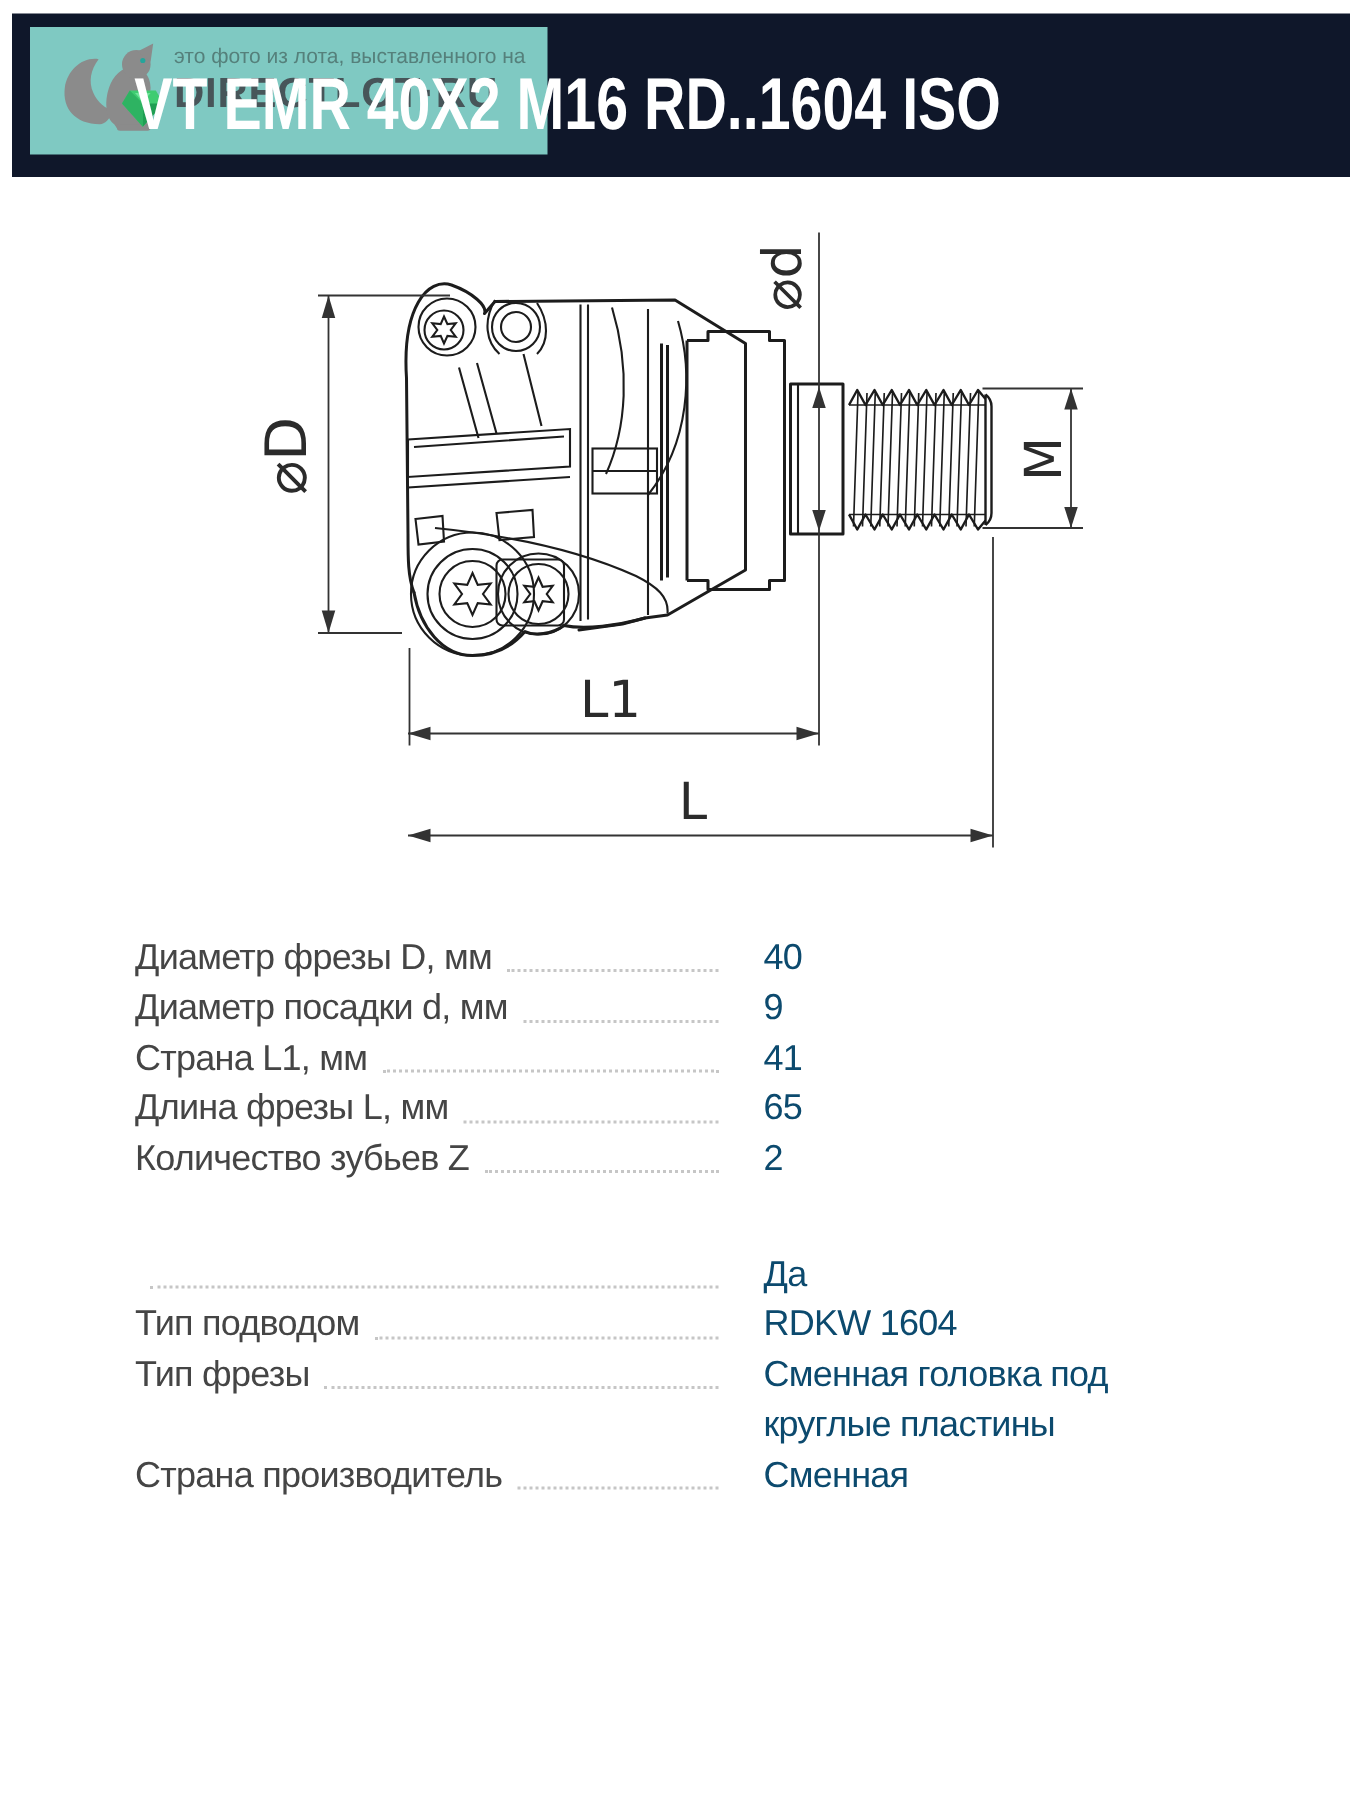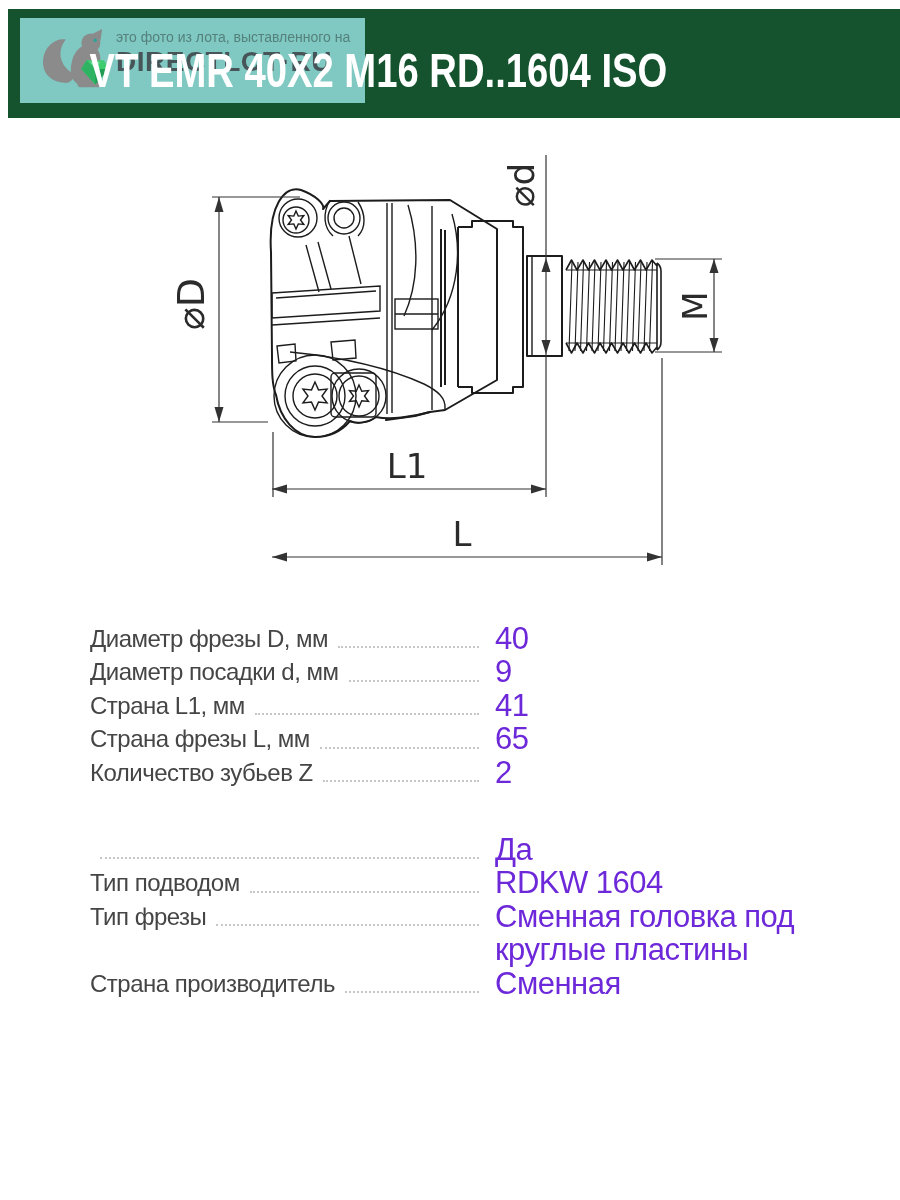--- a/index.html
+++ b/index.html
@@ -3,21 +3,21 @@
 <meta charset="utf-8">
 <style>
   html,body{margin:0;padding:0;}
   body{
     width:900px;height:1200px;position:relative;background:#ffffff;
     font-family:"Liberation Sans", sans-serif;overflow:hidden;
   }
   
   .band{
     position:absolute;left:8px;top:9px;right:0;height:109px;
-    background:#14532d;
+    background:#0f172a;
   }
   .wm-box{
     position:absolute;left:12px;top:9px;width:345px;height:85px;
     background:#7fc9c2;
   }
   .wm-note{
     position:absolute;left:96px;top:11px;
     font-size:14px;color:#55807b;letter-spacing:0;white-space:nowrap;
   }
   .wm-brand{
@@ -44,22 +44,22 @@
   .srow{display:flex;align-items:flex-start;line-height:33.4px;}
   .s-left{width:393px;display:flex;height:33.4px;flex:none;}
   .s-lbl{
     font-size:24px;letter-spacing:-0.5px;color:#454545;white-space:nowrap;
   }
   .s-lead{
     flex:1;border-bottom:2px dotted #c6c6c6;
     margin:0 4px 7px 10px;align-self:flex-end;min-width:20px;
   }
   .s-val{
-    margin-left:12px;width:322px;
-    font-size:31px;letter-spacing:-0.5px;color:#6d28d9;
+    margin-left:26px;width:322px;
+    font-size:24px;letter-spacing:-0.5px;color:#0c4a6e;
   }
 </style>
 </head>
 <body>
 
 <div class="band">
   <div class="wm-box">
     <svg class="squirrel" width="78" height="72" viewBox="0 0 90 80">
       <path fill="#8b8b8b" d="M33,64 C14,64 4,52 6,36 C8,22 20,12 32,14 C26,22 24,31 28,40 C31,47 37,52 44,54 C40,60 37,64 33,64 Z"></path>
       <path fill="#8b8b8b" d="M44,64 C38,60 36,48 40,36 C43,27 50,20 58,20 C66,20 72,27 72,36 C72,40 70,45 68,48 L72,62 C72,65 68,67 60,67 L46,67 Z"></path>
@@ -197,21 +197,21 @@
     </div>
     <div class="srow">
       <div class="s-left">
           <span class="s-lbl">Страна L1, мм</span>
           <span class="s-lead"></span>
         </div>
       <div class="s-val">41</div>
     </div>
     <div class="srow">
       <div class="s-left">
-          <span class="s-lbl">Страна фрезы L, мм</span>
+          <span class="s-lbl">Длина фрезы L, мм</span>
           <span class="s-lead"></span>
         </div>
       <div class="s-val">65</div>
     </div>
     <div class="srow">
       <div class="s-left">
           <span class="s-lbl">Количество зубьев Z</span>
           <span class="s-lead"></span>
         </div>
       <div class="s-val">2</div>

